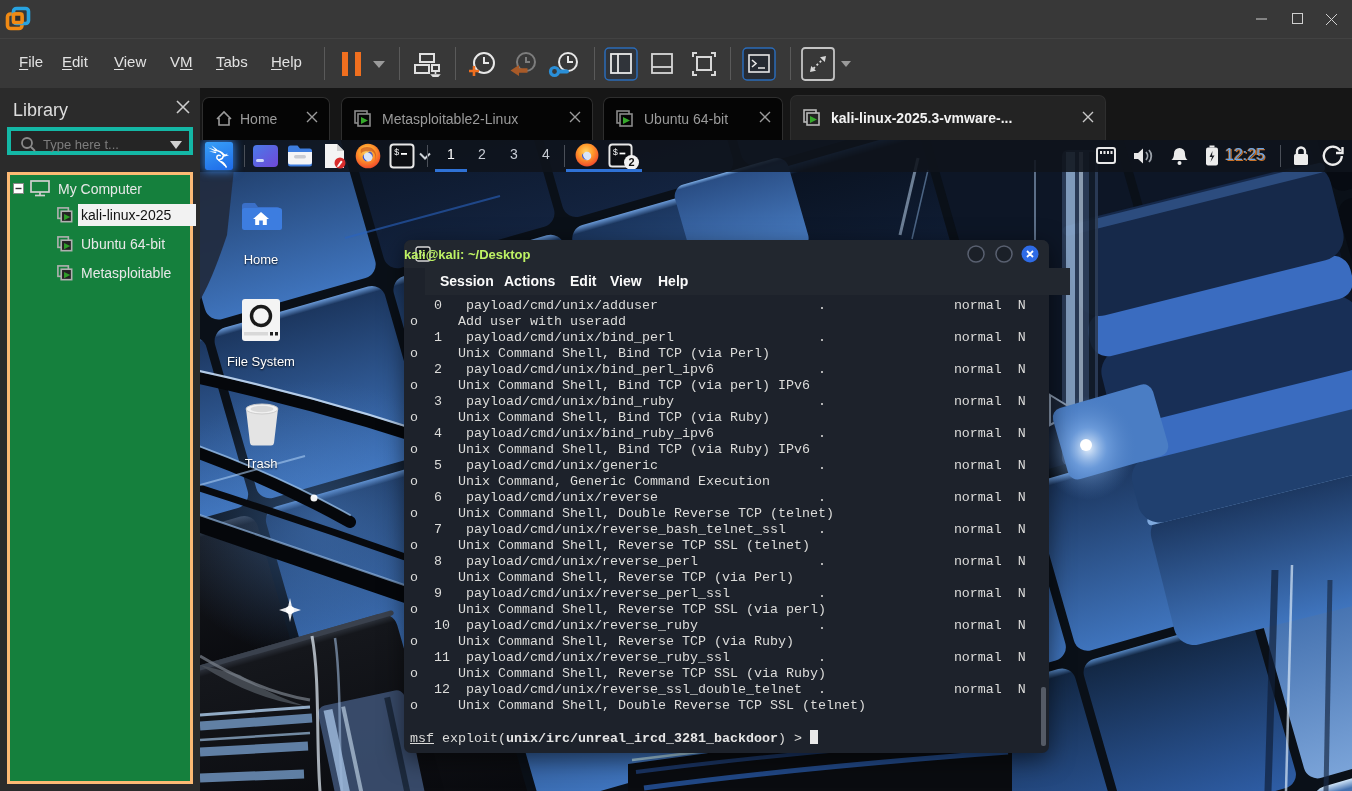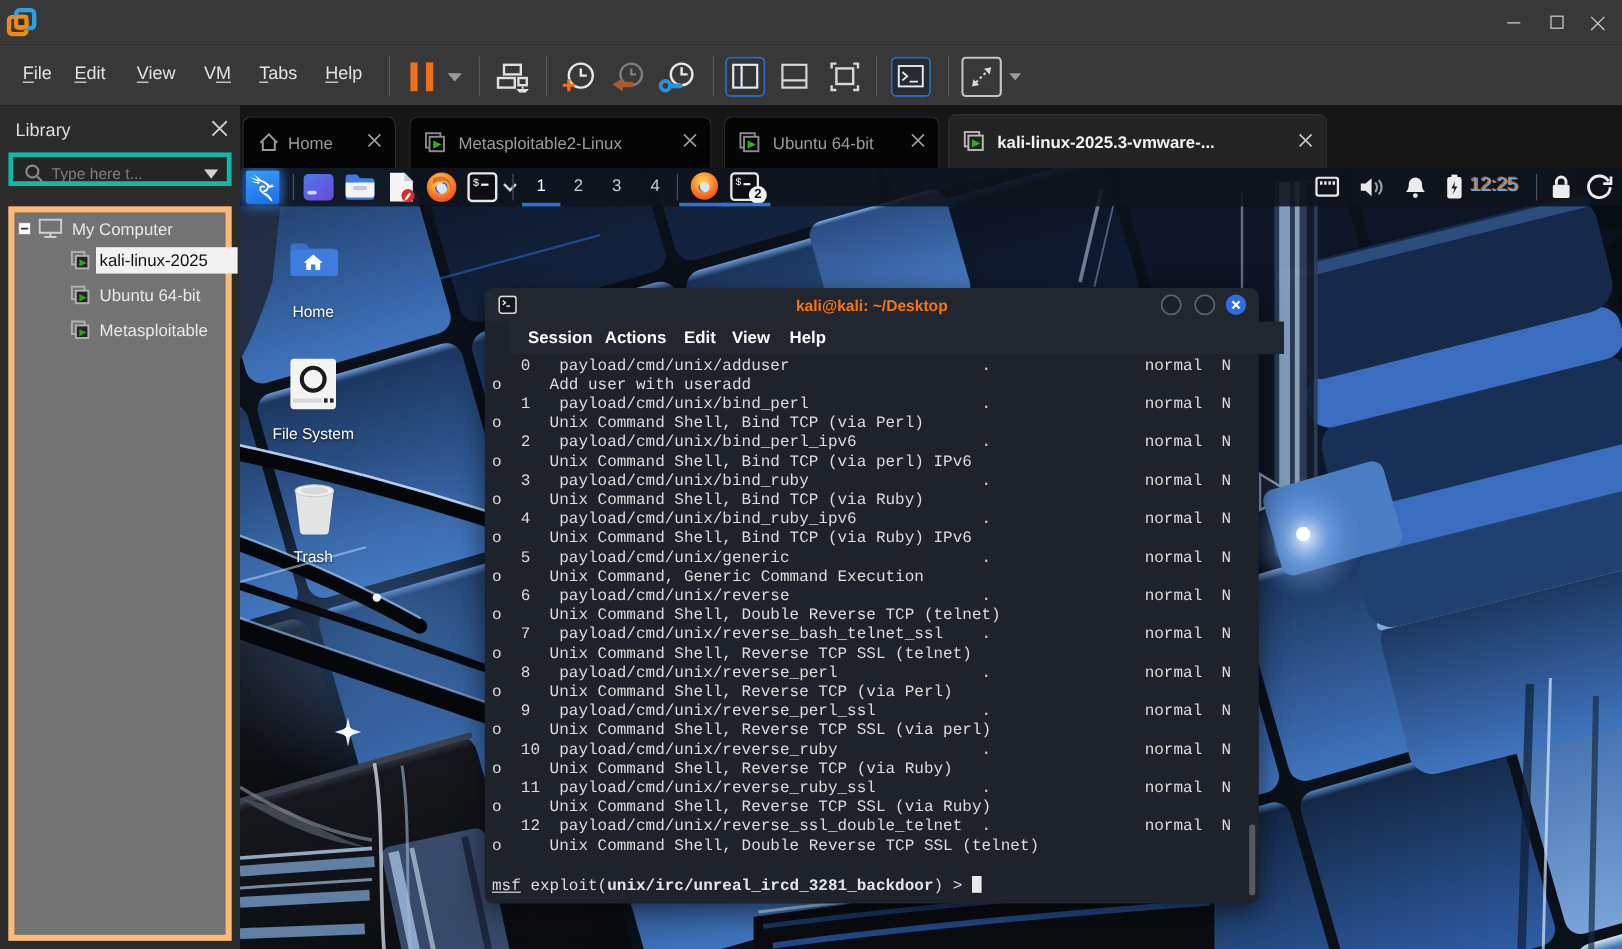--- a/index.html
+++ b/index.html
@@ -17,39 +17,39 @@
 .menu u { text-decoration:underline; text-underline-offset:2px; }
 .tsep { position:absolute; top:8px; width:1px; height:33px; background:#5a5a5a; }
 .ticon { position:absolute; top:12px; }
 
 #tabrow { position:absolute; left:200px; top:88px; width:1152px; height:52px; background:#161616; }
 .tab { position:absolute; top:9px; height:43px; background:#050505; border:1px solid #2e2e2e; border-bottom:none; border-radius:7px 7px 0 0; color:#9b9b9b; font-size:14px; }
 .tab.active { background:#232323; color:#f2f2f2; font-weight:bold; top:7px; height:45px; }
 .tab .tx { position:absolute; right:10px; top:12px; width:14px; height:14px; }
 
 #sidebar { position:absolute; left:0; top:88px; width:200px; height:703px; background:#2b2b2b; }
-#libttl { position:absolute; left:13px; top:12px; font-size:15px; color:#dedede; }
+#libttl { position:absolute; left:13px; top:12px; font-size:18px; color:#dedede; }
 #libx { position:absolute; left:176px; top:12px; width:14px; height:14px; }
 #search { position:absolute; left:7px; top:39px; width:186px; height:28px; background:#252525; border:4px solid #14b8a6; }
-#tree { position:absolute; left:7px; top:84px; width:186px; height:612px; background:#737373; border:5px solid #fdba74; }
+#tree { position:absolute; left:7px; top:84px; width:186px; height:612px; background:#15803d; border:3px solid #fdba74; }
 .titem { position:absolute; font-size:14px; color:#e8e8e8; white-space:nowrap; }
 
 #vm { position:absolute; left:200px; top:140px; width:1152px; height:651px; overflow:hidden; background:#0a1020; }
 #wall { position:absolute; left:0; top:0; }
 
 #panel { position:absolute; left:0; top:0; width:1152px; height:32px; background:rgba(15,19,27,0.88); }
 .psep { position:absolute; top:5px; width:1px; height:22px; background:#4a4f58; }
 .wsnum { position:absolute; top:6px; font-size:14px; color:#c7ccd4; }
 .runbar { position:absolute; height:3px; background:#2f72d6; bottom:0; }
 
 .dlabel { position:absolute; width:120px; text-align:center; font-size:13px; color:#ffffff; text-shadow:0 1px 2px rgba(0,0,0,0.9); }
 
 #term { position:absolute; left:204px; top:100px; width:645px; height:513px; border-radius:7px; background:#1d222b; box-shadow:0 6px 24px rgba(0,0,0,0.55); }
 #termhead { position:absolute; left:0; top:0; width:100%; height:28px; background:#22272f; border-radius:7px 7px 0 0; }
-#termtitle { position:absolute; width:100%; text-align:center; top:7px; font-size:13px; font-weight:bold; color:#f97316; }
+#termtitle { position:absolute; width:100%; text-align:left; top:7px; font-size:13px; font-weight:bold; color:#bef264; }
 #termmenu { position:absolute; left:0; top:28px; width:100%; height:27px; background:#22272f;margin-left:21px; }
 .tmenu { position:absolute; top:5px; font-size:14px; font-weight:bold; color:#fafafa; }
 #termbody { position:absolute; left:6px; top:58px; width:630px; }
 #termbody pre { font-family:"Liberation Mono", monospace; font-size:13.333px; line-height:16px; color:#dcdcda; }
 .red { color:#e5e5e5; font-weight:bold; }
 .cursor { display:inline-block; width:8px; height:14px; background:#e9e9e9; vertical-align:-2px; }
 #scrollthumb { position:absolute; right:3px; top:447px; width:5px; height:59px; background:#555b66; border-radius:2px; }
 </style>
 </head>
 <body>

